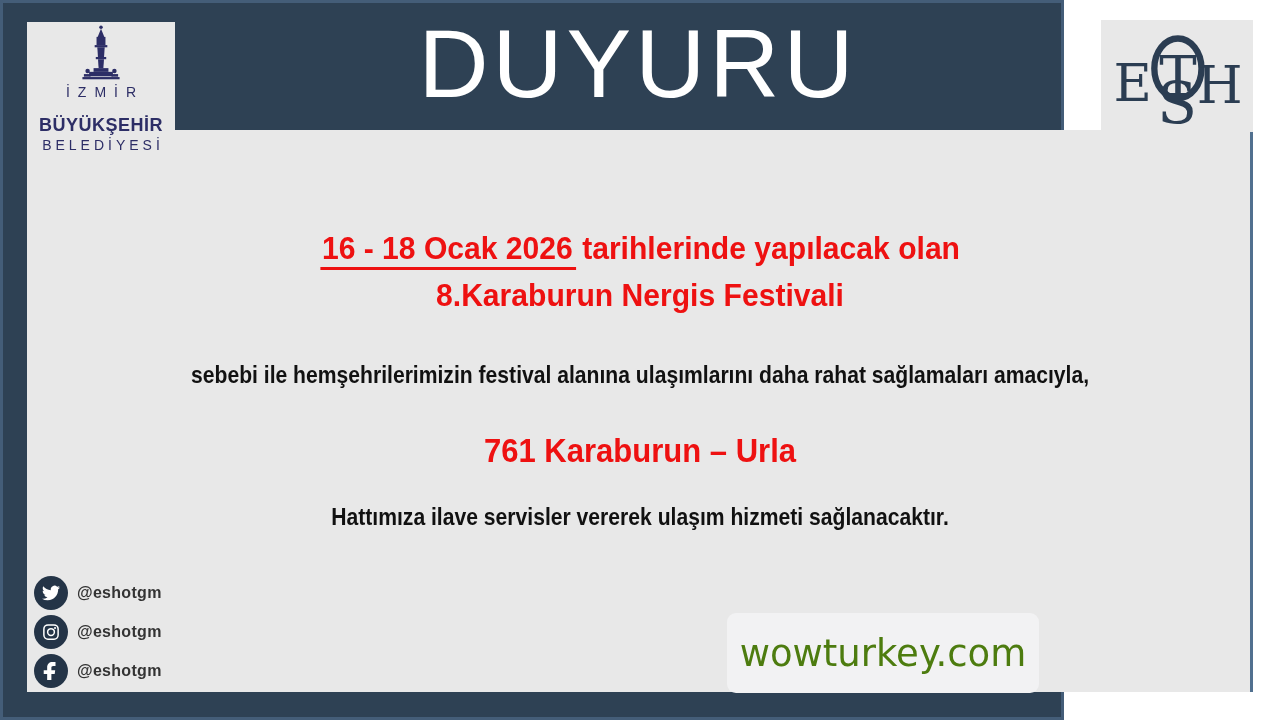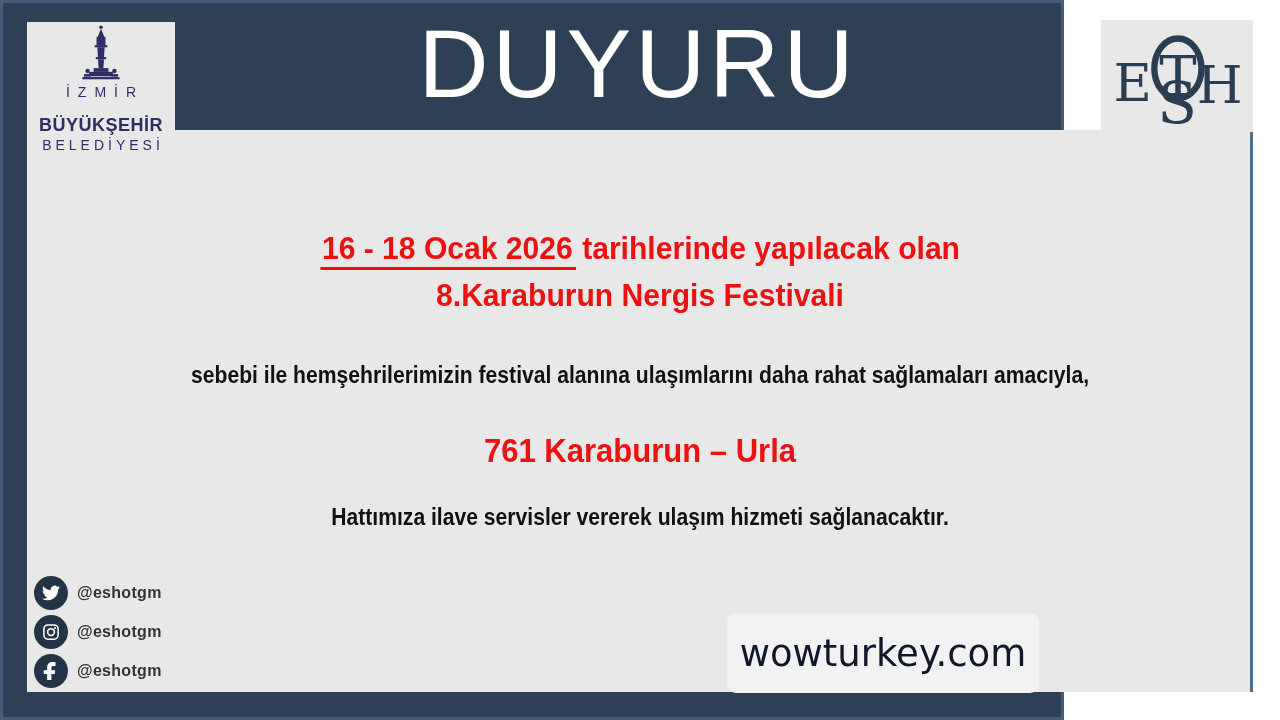--- a/index.html
+++ b/index.html
@@ -91,21 +91,21 @@
   }
 
   
   .watermark {
     position: absolute; right: 25px; bottom: 27px;
     width: 312px; height: 80px;
     background: #f2f2f3;
     border-radius: 9px;
     display: flex; align-items: center; justify-content: center;
     font-family: "DejaVu Sans", sans-serif;
-    font-size: 37px; color: #0f172a;
+    font-size: 37px; color: #4d7c0f;
     z-index: 6;
   }
 </style>
 </head>
 <body>
 
 <div class="stage">
 
   <div class="content-panel"></div>
 

